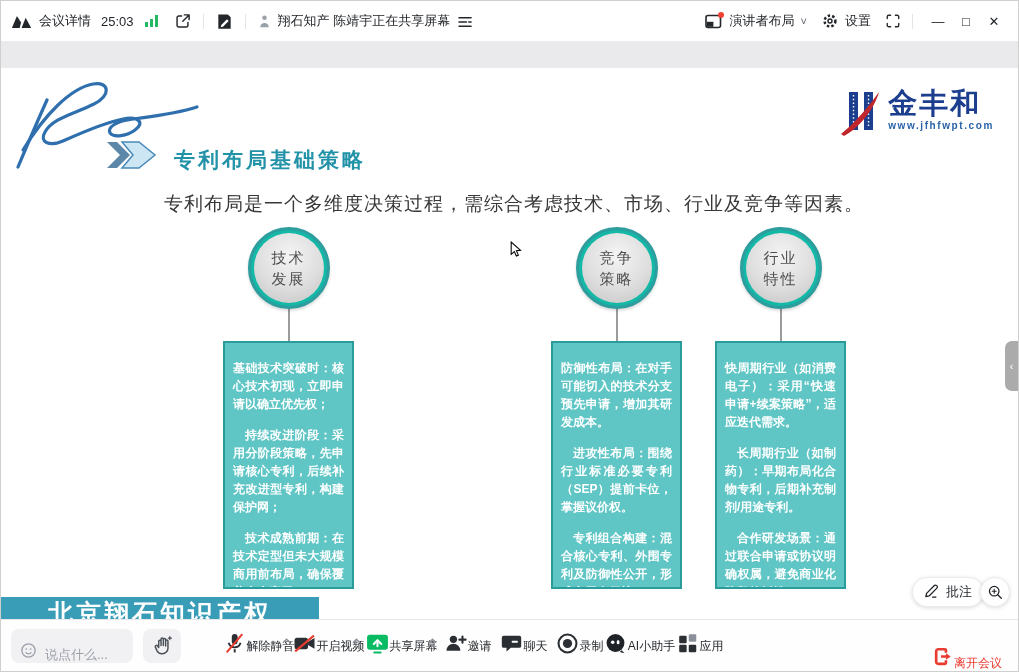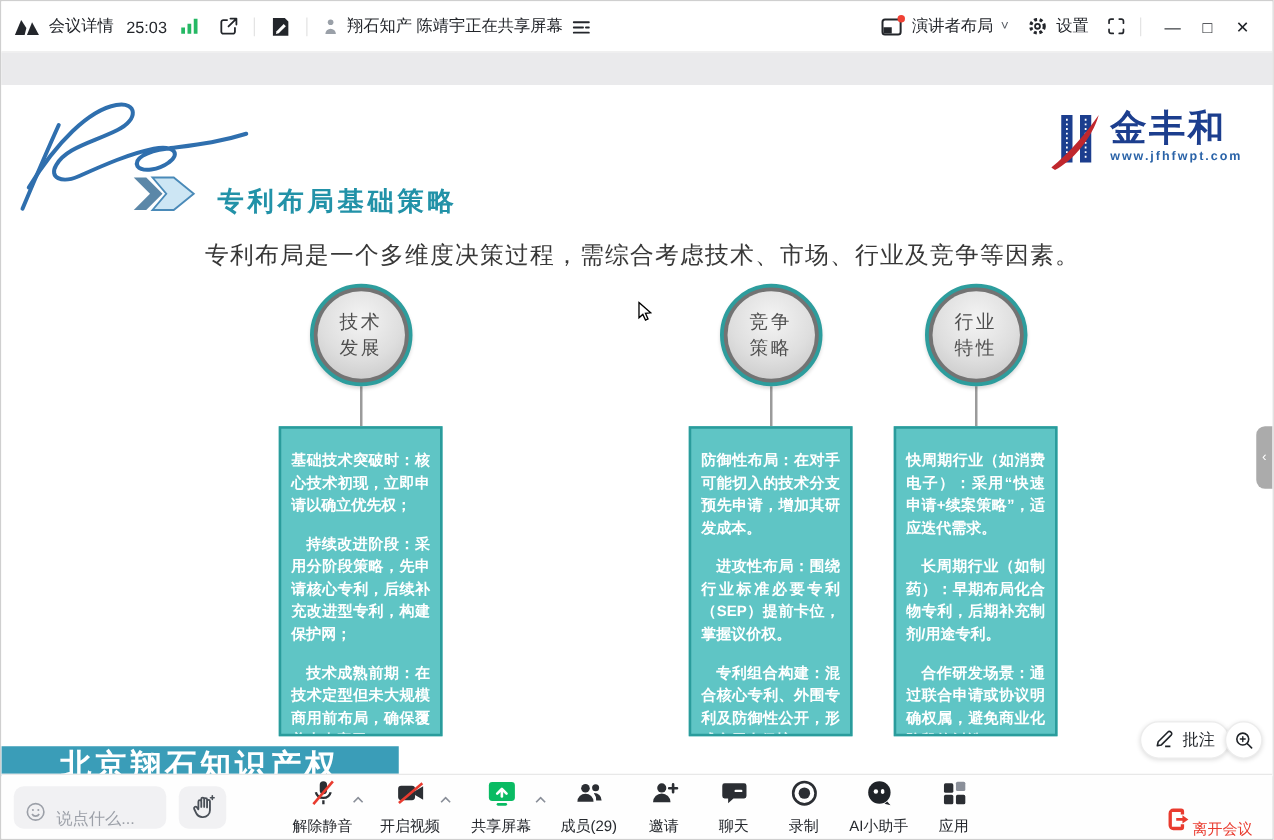--- a/index.html
+++ b/index.html
@@ -31,21 +31,21 @@
              color:#1c3e8e;letter-spacing:2px;line-height:1.05}
   .logo-url{font-size:10px;font-weight:bold;color:#2a63a8;letter-spacing:1.6px;margin-top:2px}
   .title-row{position:absolute;left:104px;top:72px;display:flex;align-items:flex-end}
   .slide-title{margin-left:15px;font-size:21px;font-weight:bold;color:#2292a8;
                letter-spacing:3px;font-family:"Liberation Serif",serif}
   .slide-sub{position:absolute;left:163px;top:123px;font-size:19px;color:#383838;
              letter-spacing:1px;font-family:"Liberation Serif",serif}
 
   .column{position:absolute;top:159px;width:131px}
   .circle{width:82px;height:82px;margin:0 auto;border-radius:50%;border:3px solid #2d9d9d;
-          background:#737373;box-sizing:border-box;position:relative;
+          background:#14b8a6;box-sizing:border-box;position:relative;
           box-shadow:0 2px 3px rgba(0,0,0,.15)}
   .circle-inner{position:absolute;inset:3px;border-radius:50%;
           background:radial-gradient(circle at 50% 32%,#f4f4f4 0%,#dedede 55%,#c3c3c3 100%);
           display:flex;flex-direction:column;align-items:center;justify-content:center;
           font-size:15px;color:#4f4f4f;letter-spacing:2px;line-height:1.4}
   .vline{width:2px;height:32px;background:#9b9b9b;margin:0 auto}
   .box{height:248px;background:#5fc5c5;border:2px solid #2a9c9c;box-sizing:border-box;
        padding:16px 8px;color:#fff;font-weight:bold;font-size:12px;line-height:1.5;
        overflow:hidden;text-align:justify}
   .box p{margin:0 0 13px}
@@ -72,21 +72,21 @@
   .bottombar{position:absolute;left:0;bottom:0;width:100%;height:52px;background:#fefefe;
              border-top:1px solid #e8e8e8;display:flex;align-items:center;box-sizing:border-box}
   .chat-pill{margin-left:10px;width:122px;height:34px;background:#f1f1f3;border-radius:8px;
              display:flex;align-items:flex-end;padding:0 9px;box-sizing:border-box;gap:6px}
   .chat-pill input{border:none;background:transparent;outline:none;width:80px;font-size:13px;
                    font-family:"Liberation Sans",sans-serif;color:#333}
   .chat-pill input::placeholder{color:#9ca0a8}
   .hand-btn{margin-left:10px;width:38px;height:34px;background:#f1f1f3;border-radius:8px;
             display:flex;align-items:center;justify-content:center}
   .tools{display:flex;margin-left:42px}
-  .tool{display:flex;flex-direction:column;align-items:center;justify-content:center;
+  .tool{display:flex;align-items:center;justify-content:center;
         position:relative;height:52px}
   .w70{width:70px}.w76{width:76px}.w64{width:64px}.w56{width:56px}
   .tool .lbl{font-size:12px;color:#26292e;margin-top:1px;white-space:nowrap}
   .tool .chev{position:absolute;right:2px;top:10px}
   .leave{margin-left:auto;margin-right:16px;display:flex;flex-direction:row;
          align-items:flex-end;justify-content:center;height:52px}
   .leave .lbl{font-size:12px;color:#e93b2f;margin-top:1px;white-space:nowrap}
 </style>
 </head>
 <body>
@@ -357,31 +357,20 @@
             </svg>
         </span>
         <span class="lbl">共享屏幕</span>
         <span class="chev">
           <svg width="9" height="6" viewBox="0 0 10 6" fill="none" stroke="#8a8f99" stroke-width="1.5">
               <path d="M1 5 L5 1 L9 5"></path>
             </svg>
         </span>
       </div>
 
-      <div class="tool w64">
-        <span>
-          <svg width="25" height="25" viewBox="0 0 24 24" fill="#2b2e33">
-              <circle cx="9" cy="8.3" r="3.3"></circle>
-              <path d="M2.8 18.6 a6.2 6.2 0 0 1 12.4 0 Z"></path>
-              <circle cx="16.8" cy="7.8" r="2.7"></circle>
-              <path d="M15.5 12 a5.6 5.6 0 0 1 5.9 5.6 h-4.2 a8 8 0 0 0-1.7-5.6 Z"></path>
-            </svg>
-        </span>
-        <span class="lbl">成员(29)</span>
-      </div>
 
       <div class="tool w56">
         <span>
           <svg width="25" height="25" viewBox="0 0 24 24">
               <circle cx="10" cy="8" r="3.5" fill="#2b2e33"></circle>
               <path d="M3.3 19 a6.7 6.7 0 0 1 13.4 0 Z" fill="#2b2e33"></path>
               <path d="M18.7 5.3 v6 M15.7 8.3 h6" stroke="#2b2e33" stroke-width="2" stroke-linecap="round"></path>
             </svg>
         </span>
         <span class="lbl">邀请</span>

